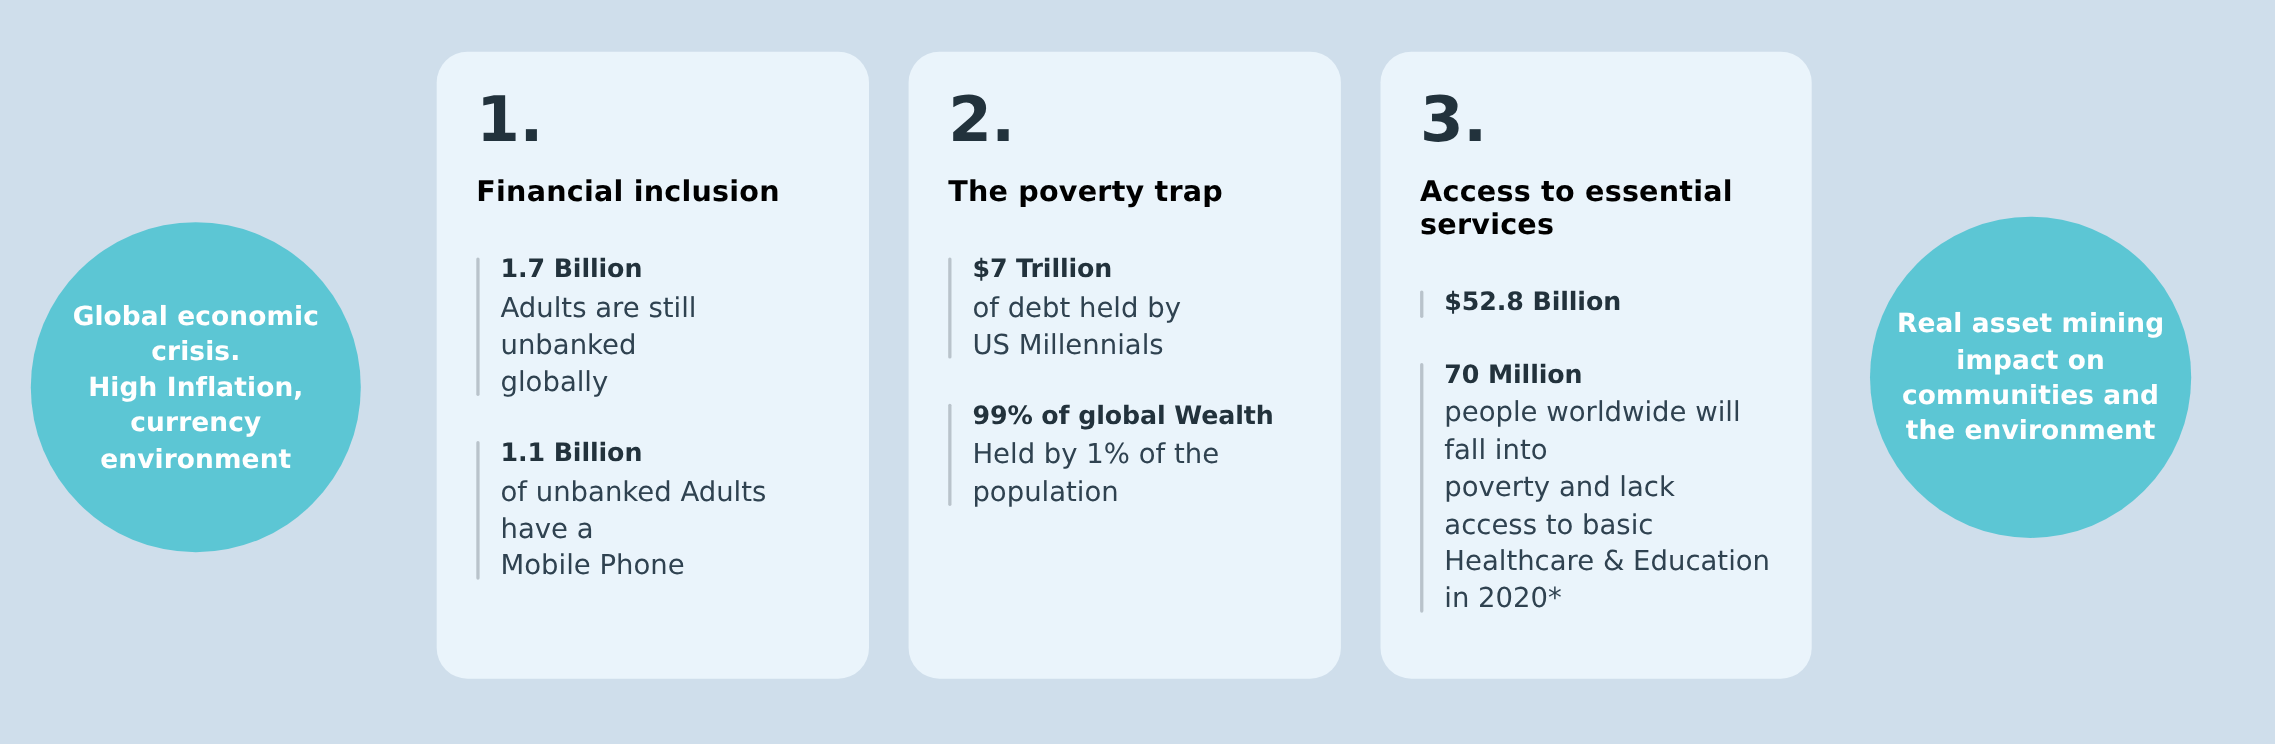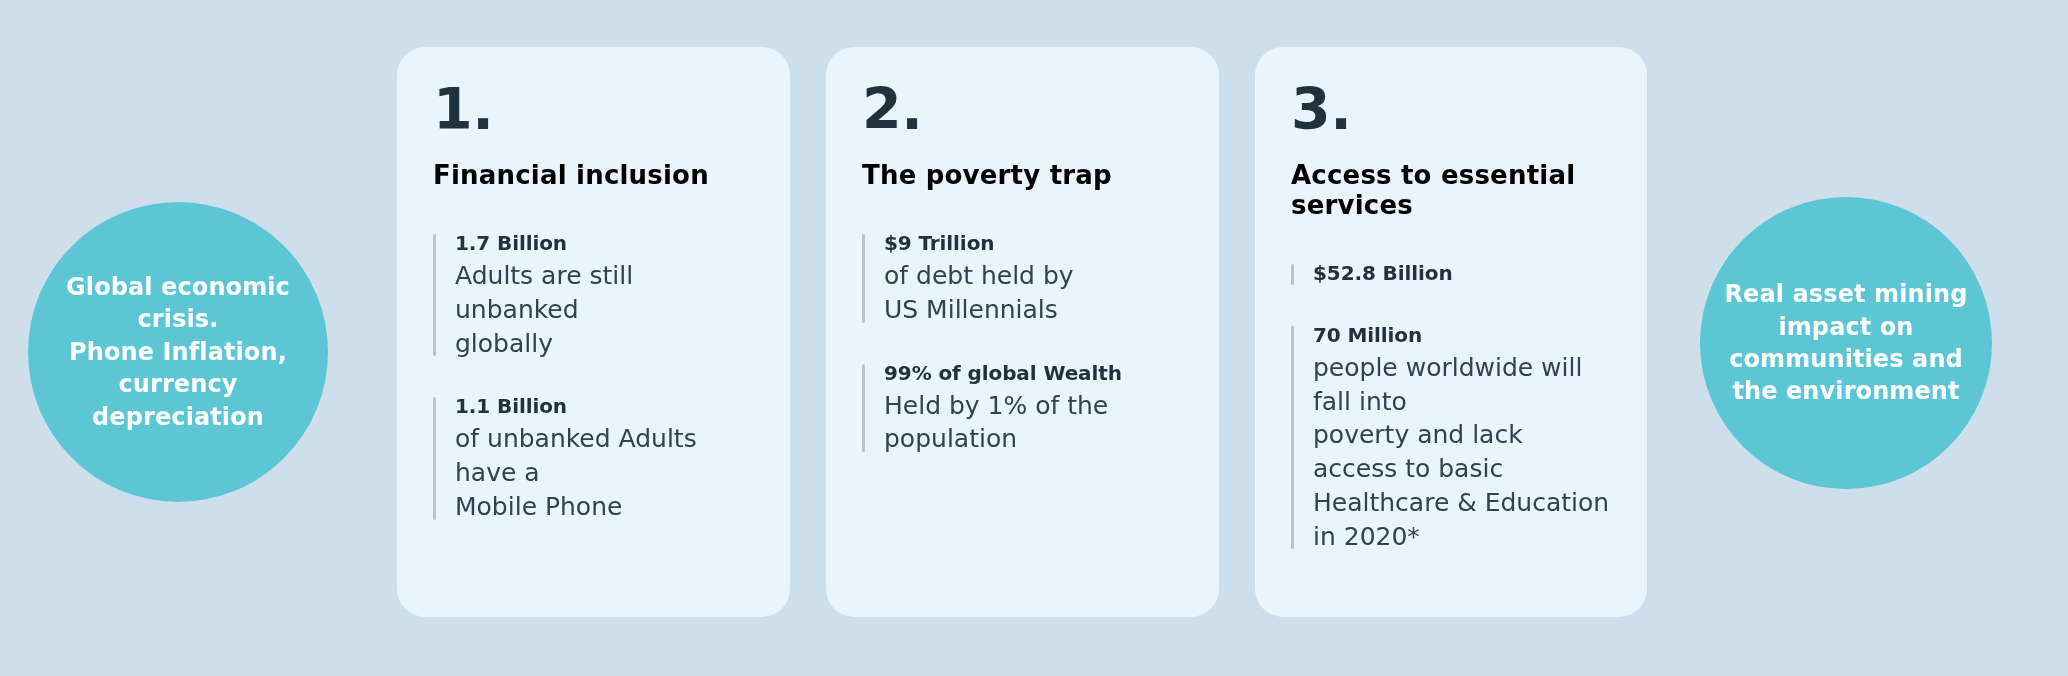--- a/index.html
+++ b/index.html
@@ -113,21 +113,21 @@
     content: "";
     position: absolute;
     left: 0;
     top: 3px;
     bottom: 4px;
     width: 3px;
     background: #b9c3cb;
     border-radius: 2px;
   }
   .stat-value {
-    font-size: 20px;
+    font-size: 23px;
     font-weight: 800;
     color: #22323c;
     line-height: 1.25;
     letter-spacing: -0.1px;
     margin-bottom: 3px;
   }
   .stat-desc {
     font-size: 25px;
     font-weight: 400;
     color: #2f4250;
@@ -135,21 +135,21 @@
     white-space: pre-line;
   }
 </style>
 </head>
 <body>
 
 <div class="stage">
 
   <div class="circle" id="circle-left">
     <div class="circle-text">Global economic crisis.
-Phone Inflation, currency depreciation</div>
+High Inflation, currency environment</div>
   </div>
 
   <div class="cards">
 
     <div class="card card-1">
       <div class="card-number">1.</div>
       <div class="card-title">Financial inclusion</div>
       <div class="stats">
         <div class="stat">
           <div class="stat-value">1.7 Billion</div>
@@ -162,21 +162,21 @@
 Mobile Phone</div>
         </div>
       </div>
     </div>
 
     <div class="card card-2">
       <div class="card-number">2.</div>
       <div class="card-title">The poverty trap</div>
       <div class="stats">
         <div class="stat">
-          <div class="stat-value">$9 Trillion</div>
+          <div class="stat-value">$7 Trillion</div>
           <div class="stat-desc">of debt held by
 US Millennials</div>
         </div>
         <div class="stat">
           <div class="stat-value">99% of global Wealth</div>
           <div class="stat-desc">Held by 1% of the
 population</div>
         </div>
       </div>
     </div>

